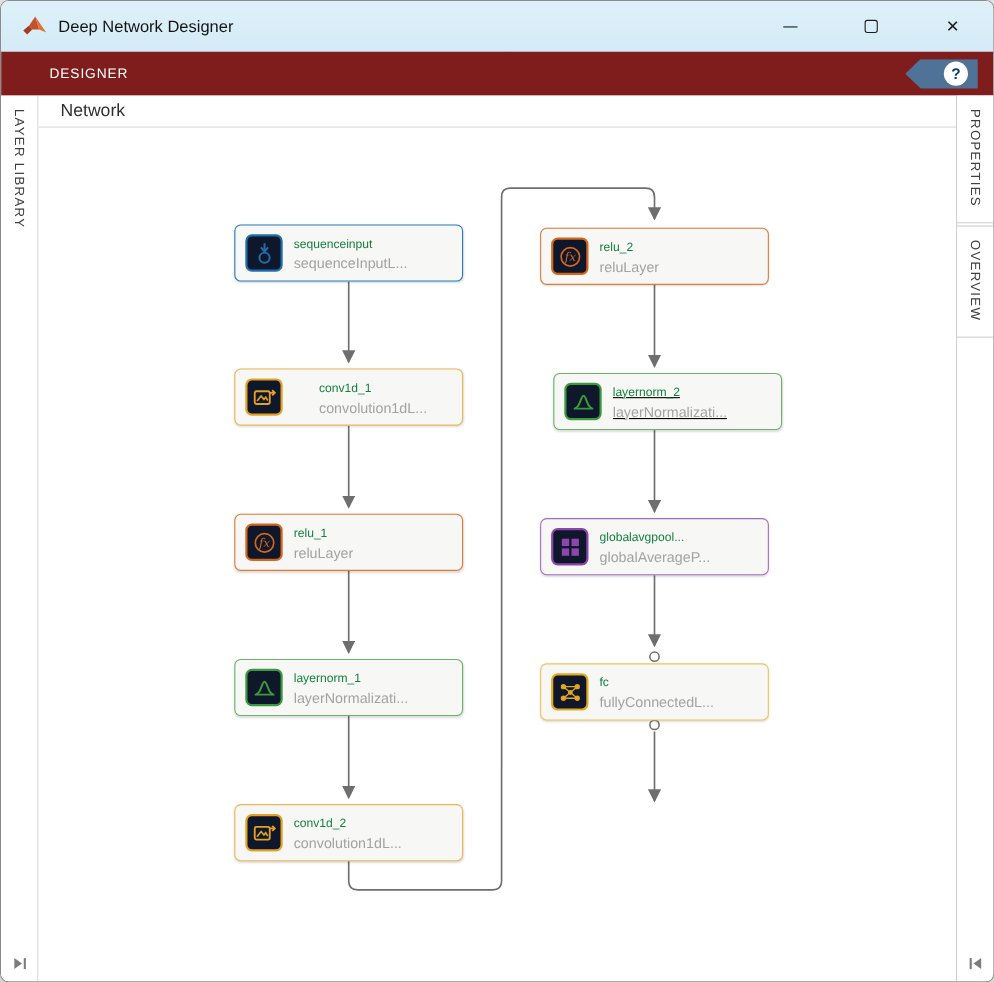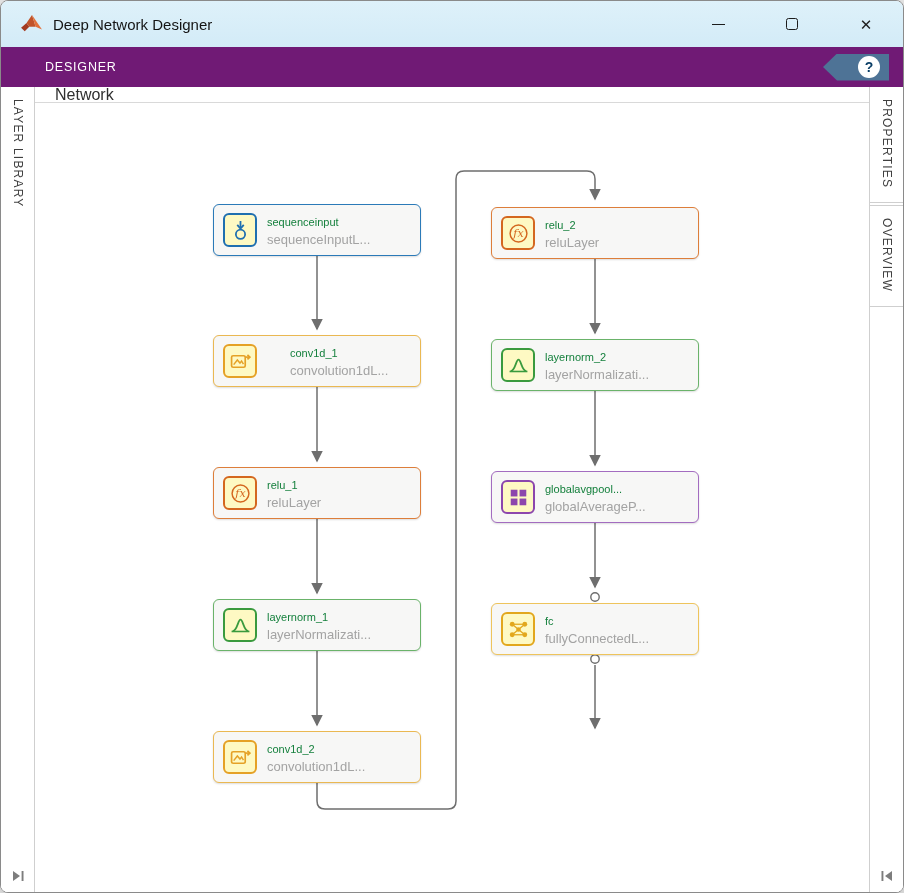--- a/index.html
+++ b/index.html
@@ -19,21 +19,21 @@
   .win-controls { margin-left:auto; display:flex; align-items:center; height:100%; }
   .win-btn {
     width:74px; height:100%; display:flex; align-items:center; justify-content:center;
     color:#1c1c1c; cursor:default; font-size:15px;
   }
   .min-glyph { display:inline-block; width:13px; height:0; border-top:1.6px solid #1c1c1c; }
   .max-glyph { display:inline-block; width:12px; height:12px; border:1.4px solid #1c1c1c; border-radius:2.5px; }
   .close-glyph { font-size:15px; line-height:1; }
   
   .ribbon {
-    height:40px; background:#701a75; display:flex; align-items:center;
+    height:40px; background:#7f1d1d; display:flex; align-items:center;
     padding:0 14px 0 44px; position:relative;
   }
   .ribbon-tab { color:#ffffff; font-size:12.5px; letter-spacing:.8px; }
   .help-tag {
     margin-left:auto; width:66px; height:27px; background:#4e7396;
     clip-path:polygon(0 50%, 14px 0, 100% 0, 100% 100%, 14px 100%);
     display:flex; align-items:center; justify-content:flex-end; padding-right:9px;
   }
   .help-circle {
     width:22px; height:22px; border-radius:50%; background:#ffffff;
@@ -57,34 +57,34 @@
   .rtab + .rtab { margin-top:2px; border-top:1px solid #cfcfcf; }
   .corner-btn {
     position:absolute; bottom:6px; width:20px; height:20px;
     display:flex; align-items:center; justify-content:center;
   }
   .corner-left { left:7px; }
   .corner-right { right:7px; }
   
   .canvas { position:absolute; left:34px; right:34px; top:0; bottom:0; background:#fff; }
   .canvas-header {
-    height:16px; display:flex; align-items:center; padding-left:20px;
+    height:29px; display:flex; align-items:center; padding-left:20px;
     border-bottom:1px solid #d9d9d9;
   }
   .canvas-title { font-size:16px; color:#2f2f2f; }
   .connections { position:absolute; left:0; top:0; pointer-events:none; }
   
   .node {
     position:absolute; width:208px; height:52px; background:#f7f7f6;
     border:1.5px solid #999; border-radius:6px;
     display:flex; align-items:center; gap:10px; padding:0 9px;
     box-shadow:0 1px 2px rgba(0,0,0,.14);
   }
   .node .icon {
-    width:34px; height:34px; border:2px solid; border-radius:6px; background:#fef9c3;
+    width:34px; height:34px; border:2px solid; border-radius:6px; background:#0f172a;
     display:flex; align-items:center; justify-content:center; flex:0 0 auto;
   }
   .texts { display:flex; flex-direction:column; overflow:hidden; }
   .ltitle { font-size:11px; color:#15803d; line-height:19px; white-space:nowrap; }
   .lsub   { font-size:13px;   color:#a3a3a3; line-height:16px; white-space:nowrap; }
   .c-blue   { border-color:#2b7ab8; } .c-blue .icon   { border-color:#1f6fb0; color:#1f6fb0; }
   .c-amber  { border-color:#eab852; } .c-amber .icon  { border-color:#e5a126; color:#e5a126; }
   .c-orange { border-color:#dd7e3a; } .c-orange .icon { border-color:#d4671f; color:#d4671f; }
   .c-green  { border-color:#6ab36a; } .c-green .icon  { border-color:#3a9a3e; color:#3a9a3e; }
   .c-purple { border-color:#a36cc0; } .c-purple .icon { border-color:#8c46ad; color:#8c46ad; }
@@ -240,21 +240,21 @@
             <circle cx="10" cy="10" r="8" fill="none" stroke="currentColor" stroke-width="1.4"></circle>
             <text x="10" y="13.6" text-anchor="middle" font-size="10.5" font-style="italic" font-family="DejaVu Serif, serif" fill="currentColor">fx</text>
           </svg>
         </span>
         <span class="texts">
           <span class="ltitle">relu_2</span>
           <span class="lsub">reluLayer</span>
         </span>
       </div>
 
-      <div class="node c-green" style="left:456px; top:252px;">
+      <div class="node c-green" style="left:468px; top:252px;text-decoration:underline;">
         <span class="icon">
           <svg viewBox="0 0 20 20" width="21" height="21">
             <line x1="1.5" y1="15.7" x2="18.5" y2="15.7" stroke="currentColor" stroke-width="1.5"></line>
             <path d="M2.5,15.3 C7,15.3 7.5,4.5 10,4.5 C12.5,4.5 13,15.3 17.5,15.3" fill="none" stroke="currentColor" stroke-width="1.7"></path>
           </svg>
         </span>
         <span class="texts">
           <span class="ltitle">layernorm_2</span>
           <span class="lsub">layerNormalizati...</span>
         </span>

